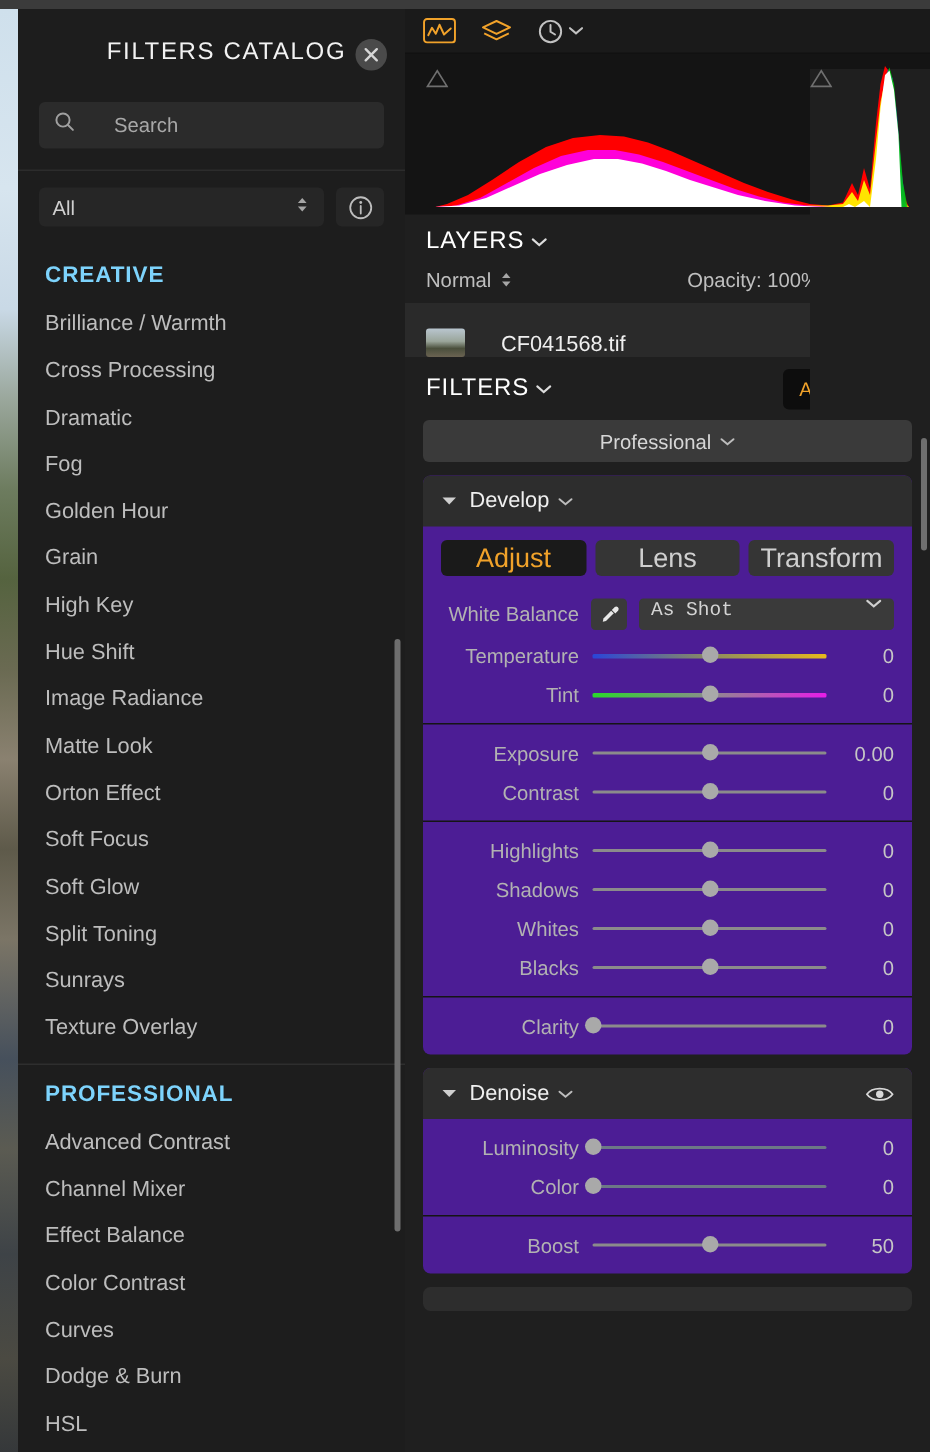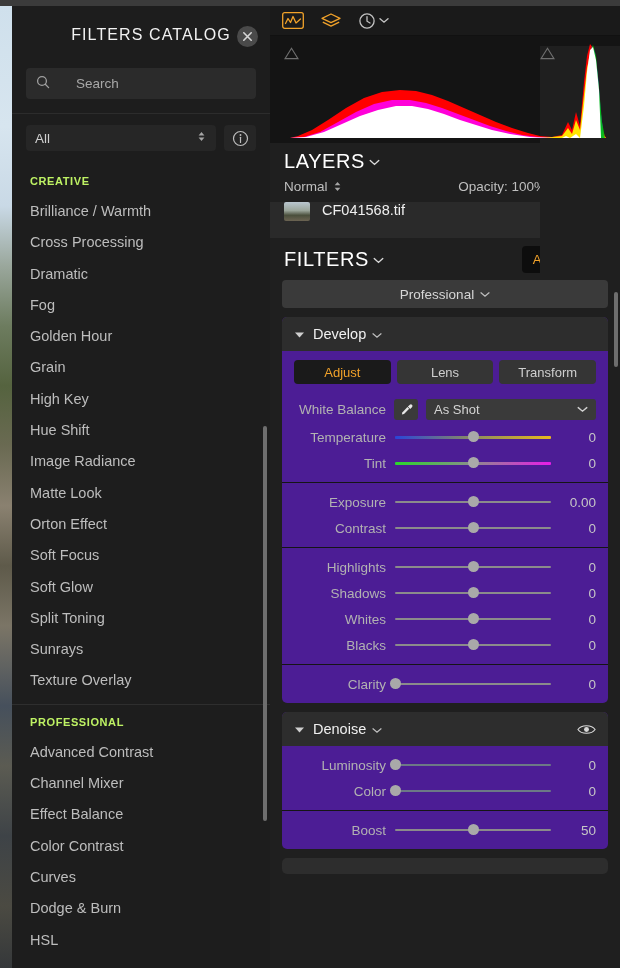--- a/index.html
+++ b/index.html
@@ -76,21 +76,21 @@
     width: 32px; height: 26px; background: #262626; border-radius: 4px;
     display: flex; align-items: center; justify-content: center;
     cursor: pointer;
   }
 
   .filter-list {
     position: absolute; left: 0; top: 160px; width: 258px; bottom: 0;
     overflow: hidden;
   }
   .group-title {
-    color: #bef264; font-size: 11px; font-weight: bold;
+    color: #7dd3fc; font-size: 15px; font-weight: bold;
     letter-spacing: 0.6px; padding: 9px 0 9px 18px;
   }
   .filter-item {
     color: #bdbdbd; font-size: 14.5px; padding: 0 0 0 18px;
     height: 31.3px; line-height: 31.3px; cursor: pointer;
   }
   .group-sep { height: 1px; background: #2e2e2e; margin: 7px 0 2px 0; }
 
   .cat-scrollbar {
     position: absolute; right: 3px; top: 420px;
@@ -117,35 +117,35 @@
   .hist-tri { position: absolute; top: 10px; }
   .hist-tri.left { left: 14px; }
   .hist-tri.right { right: 12px; }
   .hist-canvas { position: absolute; left: 20px; right: 14px; top: 6px; bottom: 5px; }
 
   .section-head {
     display: flex; align-items: center; padding: 0 14px;
     height: 36px;
   }
   .sec-title {
-    color: #ffffff; font-size: 20px; letter-spacing: 0.6px;
+    color: #ffffff; font-size: 16px; letter-spacing: 0.6px;
   }
   .chev { margin-left: 4px; }
   .spacer { flex: 1; }
   .icon-btn { cursor: pointer; display:flex; align-items:center; }
 
   .blend-row {
     display: flex; align-items: center; padding: 0 14px 8px 14px;
     color: #bfbfbf; font-size: 13.5px; gap: 6px;
   }
   .blend-mode { display: flex; align-items: center; gap: 5px; cursor: pointer; }
   .opacity { display: flex; align-items: center; gap: 4px; cursor: pointer; }
 
   .layer-row {
-    display: flex; align-items: flex-start; gap: 12px;
+    display: flex; align-items: flex-end; gap: 24px;
     height: 36px; padding: 0 14px; background: #2a2a2a; cursor: pointer;
   }
   .layer-thumb {
     width: 26px; height: 19px; border-radius: 2px;
     background: linear-gradient(to bottom, #b9c6cf 0%, #9aa59a 45%, #4a4f3c 70%, #6b6352 100%);
   }
   .layer-name { color: #efefef; font-size: 14.5px; }
 
   .filters-head {
     display: flex; align-items: center; padding: 0 14px;
@@ -169,21 +169,21 @@
   .card-head {
     display: flex; align-items: center; gap: 6px;
     height: 34px; padding: 0 12px; background: #2d2d2d; cursor: pointer;
   }
   .card-head .tri { margin-right: 2px; }
   .card-label { color: #f0f0f0; font-size: 14.5px; }
 
   .tabs { display: flex; gap: 6px; padding: 9px 12px 4px 12px; }
   .tab {
     flex: 1; height: 24px; border-radius: 4px; background: #353535;
-    color: #cfcfcf; font-size: 13px; display: flex; align-items: center;
+    color: #cfcfcf; font-size: 18px; display: flex; align-items: center;
     justify-content: center; cursor: pointer;
   }
   .tab.active { background: #1a1a1a; color: #f1a22a; }
 
   .subgroup { padding: 6px 0; }
   .subgroup + .subgroup { border-top: 1px solid #151515; }
 
   .row {
     display: flex; align-items: center; height: 26px; padding: 0 12px; gap: 9px;
   }
@@ -207,22 +207,22 @@
     width: 36px; text-align: right; color: #c6c6c6; font-size: 13.5px; flex-shrink: 0;
   }
 
   .wb-row { display: flex; align-items: center; height: 30px; padding: 0 12px; gap: 8px; }
   .eyedrop {
     width: 24px; height: 21px; background: #3a3a3a; border-radius: 3px;
     display: flex; align-items: center; justify-content: center; cursor: pointer;
   }
   .wb-select {
     flex: 1; height: 21px; background: #3a3a3a; border-radius: 3px;
-    display: flex; align-items: center; justify-content: space-between;
-    padding: 0 8px; color: #d4d4d4; font-size: 13px; cursor: pointer;
+    display: flex; align-items: flex-start; justify-content: space-between;
+    padding: 0 8px; color: #d4d4d4; font-size: 13px; cursor: pointer; font-family: Liberation Mono, monospace;
   }
 
   .partial-card { height: 16px; background: #2d2d2d; border-radius: 5px; margin-top: 9px; }
 
   .panel-scrollbar {
     position: absolute; right: 2px; top: 12px;
     width: 4px; height: 75px; background: #6e6e6e; border-radius: 2px;
   }
 
   .bottom-bar {

